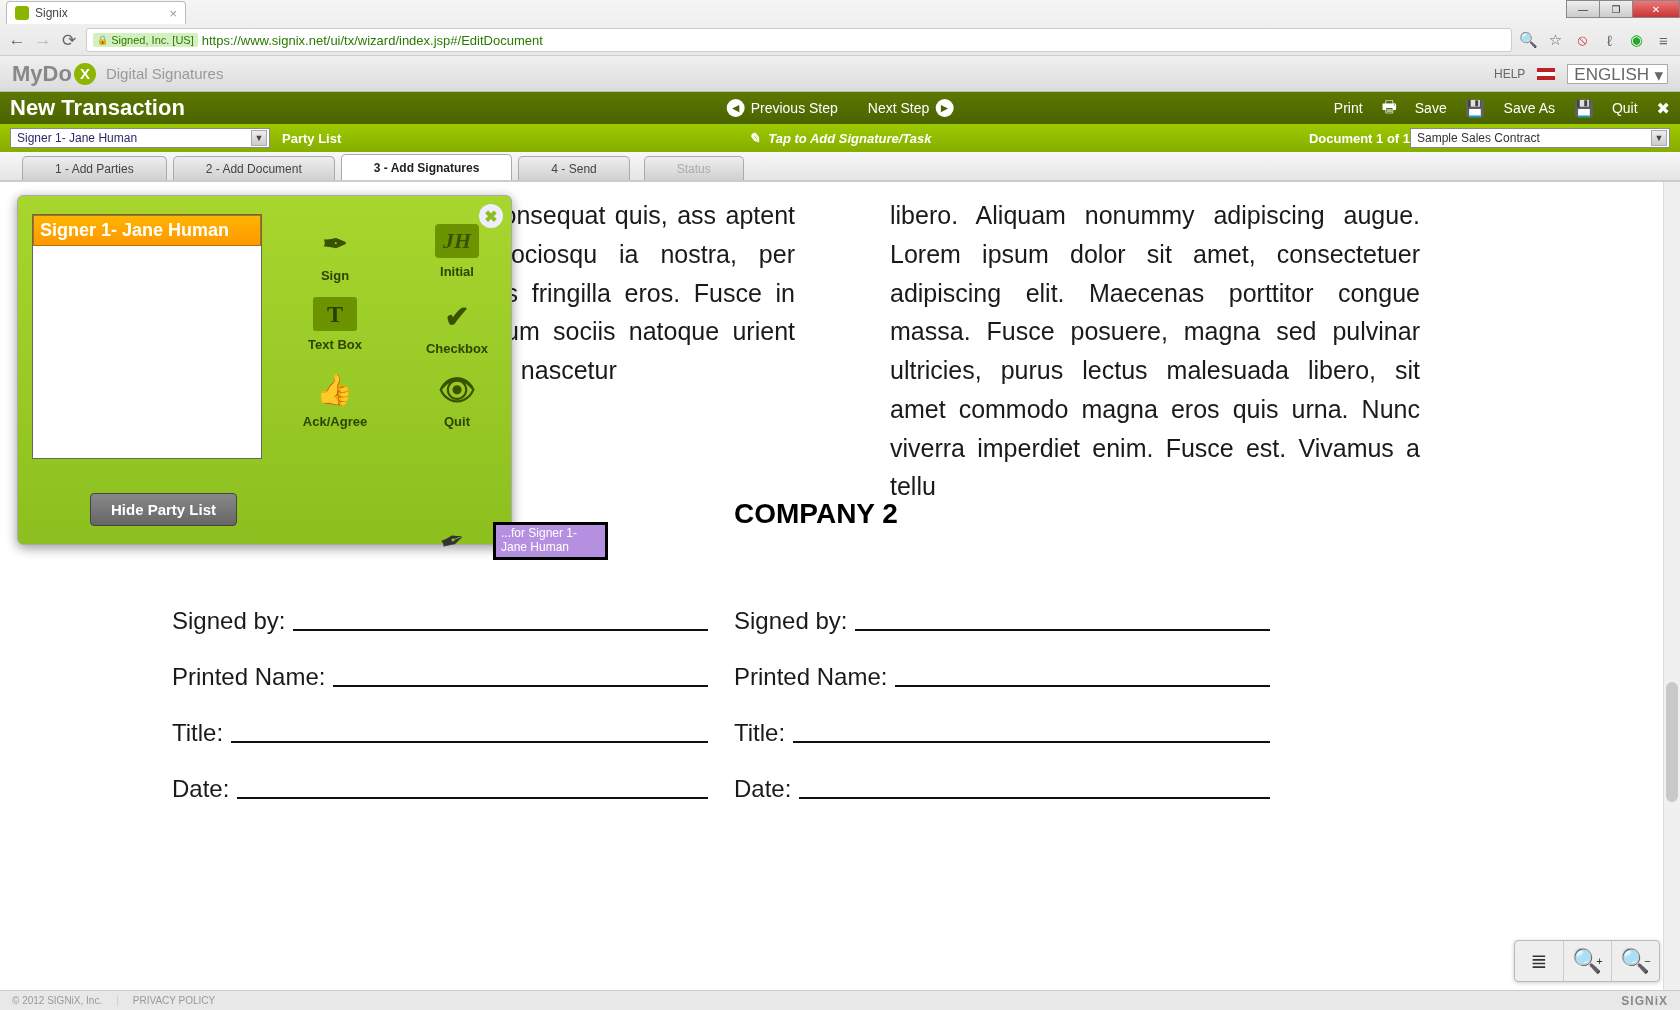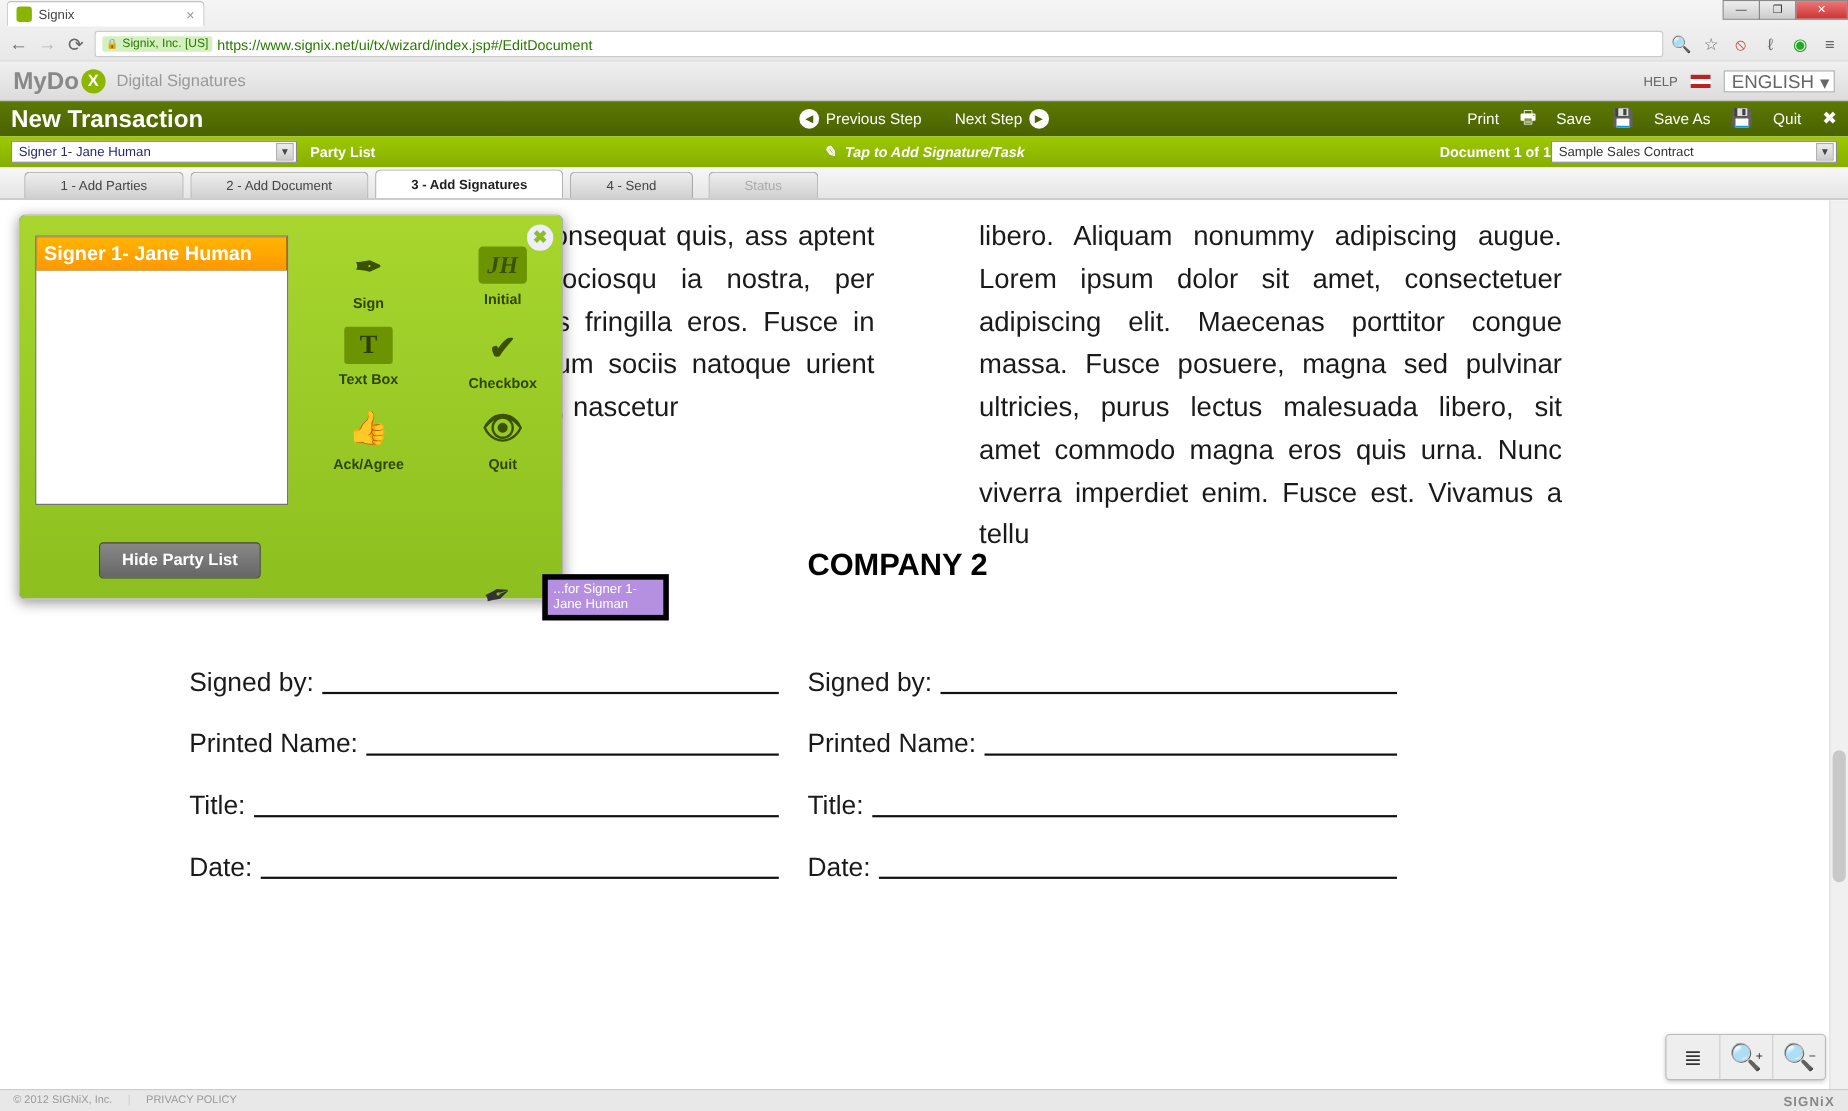--- a/index.html
+++ b/index.html
@@ -78,21 +78,21 @@
 .signer-box { width:230px; height:245px; background:#fff; border:1px solid #666; }
 .signer-name { background:linear-gradient(#ffb400,#ff9800); color:#fff; font-weight:bold; font-size:18px; padding:4px 6px; border:1px solid #b47400; }
 .tool-grid { position:absolute; left:268px; top:28px; width:220px; display:grid; grid-template-columns:1fr 1fr; gap:14px 24px; }
 .tool { display:flex; flex-direction:column; align-items:center; gap:6px; font-size:13px; color:#2e4400; font-weight:bold; cursor:pointer; }
 .tool-ic { width:50px;height:38px;display:flex;align-items:center;justify-content:center;font-size:30px;color:#3a5200; }
 .tool-ic.box { background:#6c9400;color:#3a5200;font-size:22px;border-radius:4px;width:44px;height:34px;font-style:italic;font-family:cursive; }
 .tool-ic.txt { background:#6c9400;width:44px;height:34px;border-radius:3px;font-size:24px;font-family:serif;color:#2c3e00; }
 .hide-btn { position:absolute; bottom:18px; left:72px; padding:7px 20px; background:linear-gradient(#888,#666); color:#fff; border:1px solid #444; border-radius:4px; font-size:15px; font-weight:bold; cursor:pointer; }
 
 
-.drag-label { position:absolute; left:493px; top:522px; background:#b58fe0; border:5px solid #000000; color:#fff; font-size:12px; padding:2px 5px; line-height:1.15; width:115px; }
+.drag-label { position:absolute; left:493px; top:522px; background:#b58fe0; border:3px solid #000000; color:#fff; font-size:12px; padding:2px 5px; line-height:1.15; width:115px; }
 .drag-pen { position:absolute; left:440px; top:523px; font-size:30px; color:#333; transform:rotate(-20deg); }
 
 
 .zoom-ctl { position:absolute; right:20px; bottom:28px; display:flex; background:#eee; border:1px solid #bbb; border-radius:4px; box-shadow:0 1px 4px rgba(0,0,0,.2); }
 .zoom-btn { width:48px;height:40px;display:flex;align-items:center;justify-content:center;font-size:24px;color:#333;border-left:1px solid #ccc;cursor:pointer; }
 .zoom-btn:first-child { border-left:none;font-size:20px; }
 
 
 .vscroll { position:absolute; right:0; top:182px; bottom:20px; width:17px; background:#f0f0f0; border-left:1px solid #ddd; }
 .vthumb { position:absolute; left:2px; right:2px; top:500px; height:120px; background:#c8c8c8; border-radius:6px; }
@@ -116,21 +116,21 @@
       <div class="win-btn">—</div>
       <div class="win-btn">❐</div>
       <div class="win-btn close">✕</div>
     </div>
   </div>
   <div class="url-row">
     <div class="nav-btn">←</div>
     <div class="nav-btn" style="opacity:.4">→</div>
     <div class="nav-btn">⟳</div>
     <div class="url-bar">
-      <span class="https-badge">Signix, Inc. [US]</span>
+      <span class="https-badge">Signed, Inc. [US]</span>
       <span style="color:#2a7a00">https://www.signix.net/ui/tx/wizard/index.jsp#/EditDocument</span>
     </div>
     <div class="ext-icons">
       <span class="ext-ic">🔍</span>
       <span class="ext-ic">☆</span>
       <span class="ext-ic" style="color:#c33">⦸</span>
       <span class="ext-ic">ℓ</span>
       <span class="ext-ic" style="color:#2a2">◉</span>
       <span class="ext-ic">≡</span>
     </div>

